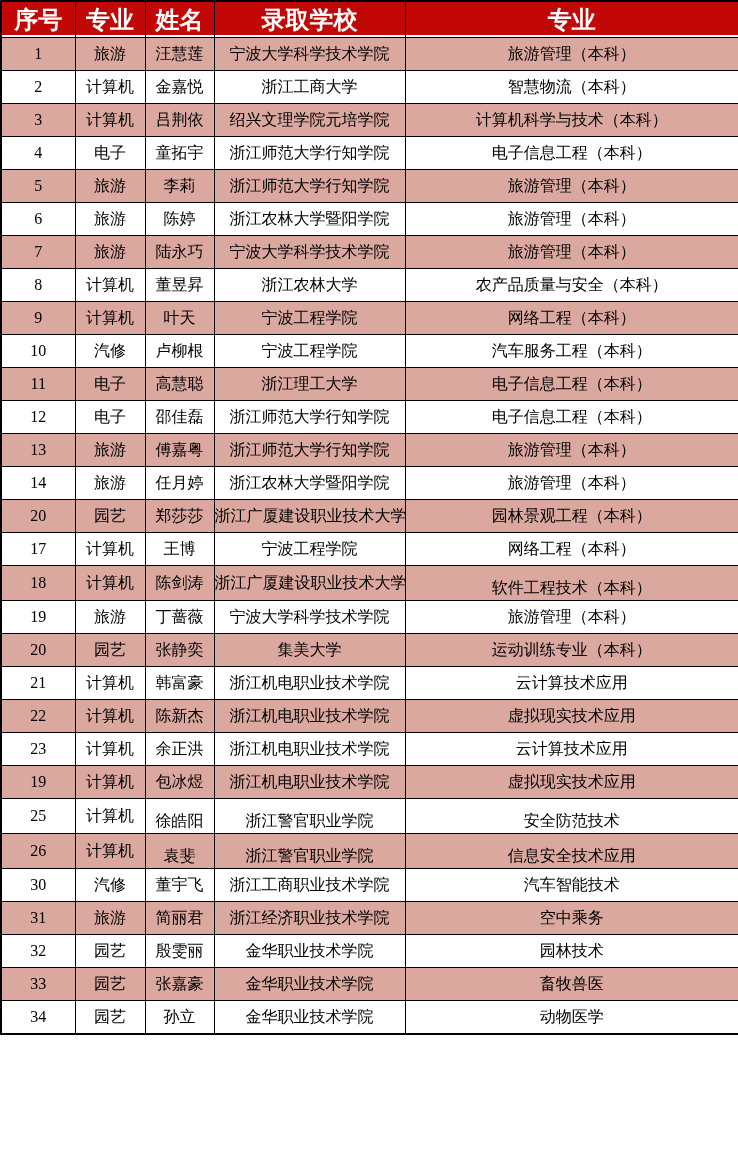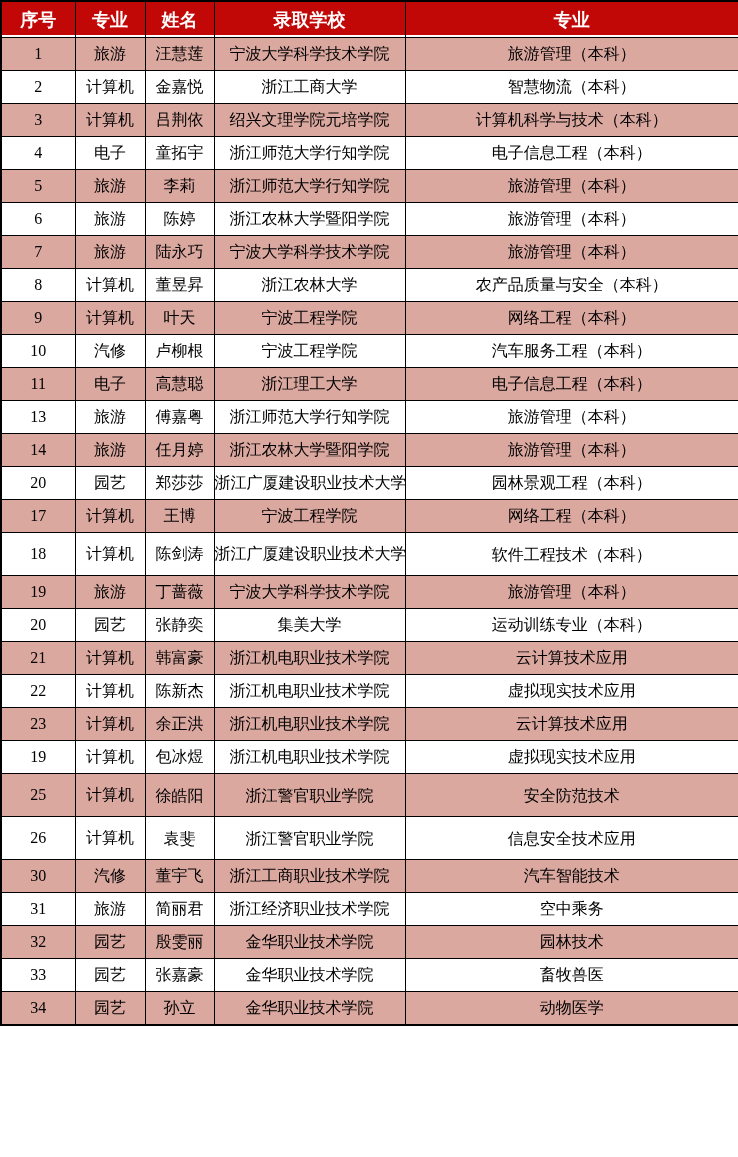--- a/index.html
+++ b/index.html
@@ -22,28 +22,28 @@
   th,td{
     border:1px solid var(--border);
     text-align:center;vertical-align:middle;
     padding:0;white-space:nowrap;overflow:visible;
     color:var(--text);
   }
   thead th{
     background:var(--header-bg);
     color:var(--header-fg);
     font-family:"Liberation Sans","DejaVu Sans",sans-serif;
-    font-weight:bold;font-size:18px;height:35px;
+    font-weight:bold;font-size:24px;height:35px;
     border-bottom:1px solid var(--border);
     box-shadow:inset 0 -2px 0 #ffffff;
   }
   tbody td{font-size:16px;height:32px;line-height:32px;}
   tbody tr{height:33px;background:var(--row-bg);}
   tbody tr:nth-child(odd){background:var(--stripe-bg);}
-  tbody td.low{vertical-align:bottom;line-height:20px;padding-bottom:10px;}
+  tbody td.low{vertical-align:bottom;line-height:20px;padding-bottom:2px;}
 </style>
 </head>
 <body>
 
 <div class="screen">
   <table>
     <colgroup id="colgroup">
         <col style="width: 74px;">
         <col style="width: 70px;">
         <col style="width: 69px;">
@@ -131,20 +131,27 @@
           <td>汽车服务工程（本科）</td>
         </tr>
         <tr>
           <td>11</td>
           <td>电子</td>
           <td>高慧聪</td>
           <td>浙江理工大学</td>
           <td>电子信息工程（本科）</td>
         </tr>
         <tr>
+          <td>12</td>
+          <td>电子</td>
+          <td>邵佳磊</td>
+          <td>浙江师范大学行知学院</td>
+          <td>电子信息工程（本科）</td>
+        </tr>
+        <tr>
           <td>13</td>
           <td>旅游</td>
           <td>傅嘉粤</td>
           <td>浙江师范大学行知学院</td>
           <td>旅游管理（本科）</td>
         </tr>
         <tr>
           <td>14</td>
           <td>旅游</td>
           <td>任月婷</td>

